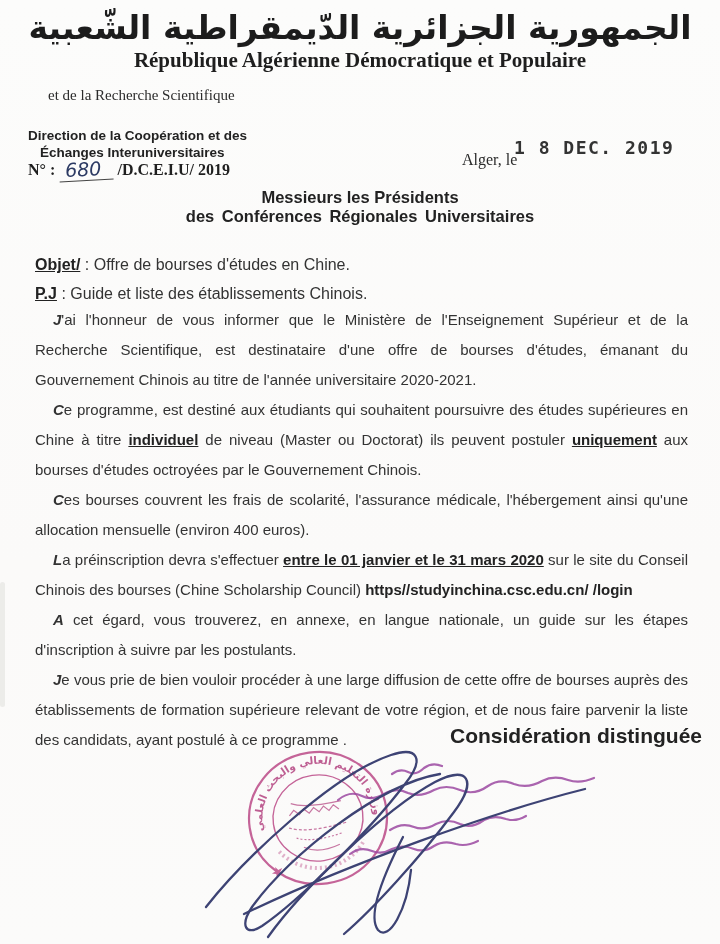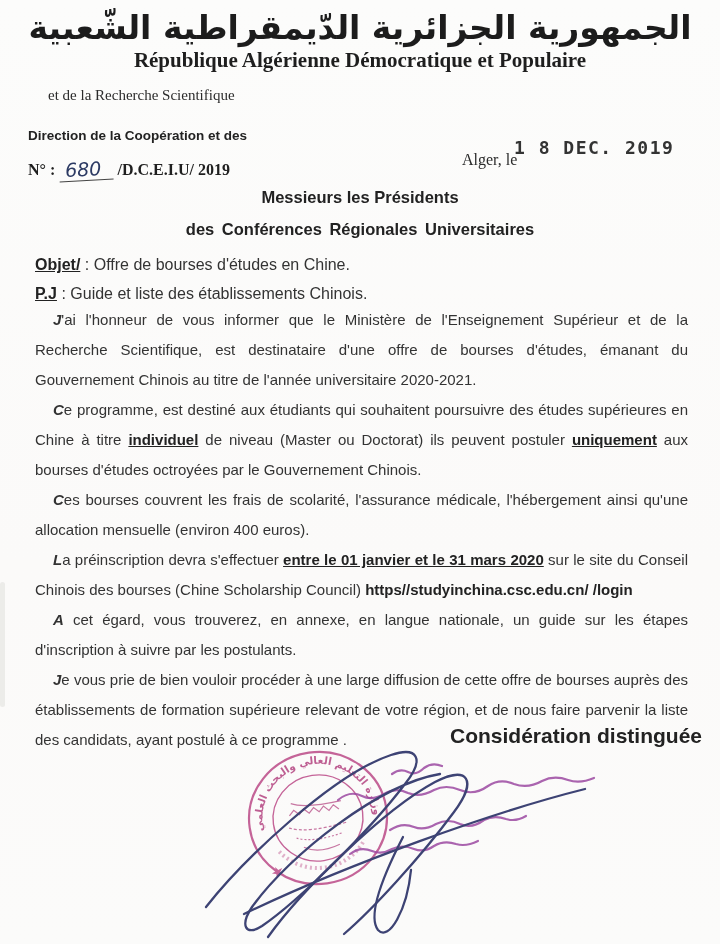--- a/index.html
+++ b/index.html
@@ -30,21 +30,21 @@
   .ref-num{display:inline-block;font-family:"DejaVu Sans",sans-serif;font-style:italic;
     font-weight:normal;font-size:19px;color:#2c3a63;border-bottom:1.5px solid #444;
     padding:0 12px 0 6px;transform:rotate(-3deg) translateY(1px);}
   .place{position:absolute;left:462px;top:151px;font-family:"Liberation Serif",serif;
     font-size:16px;color:#2b2b2b;}
   .date-stamp{position:absolute;left:514px;top:137px;font-family:"DejaVu Sans Mono",monospace;
     font-weight:bold;font-size:18px;letter-spacing:1.5px;color:#333;}
   
   .recipient{position:absolute;top:188px;left:0;width:100%;text-align:center;
     font-weight:bold;font-size:16.5px;color:#222;}
-  .recipient .r2{margin-top:13px;word-spacing:3px;}
+  .recipient .r2{word-spacing:3px;}
   
   .subject{position:absolute;left:35px;top:256px;font-size:16px;color:#333;}
   .subject .line{margin-bottom:11px;}
   .sub-label{font-weight:bold;text-decoration:underline;color:#222;}
   
   .letter-body{position:absolute;left:35px;top:305px;width:653px;
     font-size:15px;line-height:30px;text-align:justify;color:#333;}
   .letter-body p{margin:0;text-indent:18px;}
   .seg-lead{font-style:italic;font-weight:600;}
   .seg-bu{font-weight:bold;text-decoration:underline;color:#222;}
@@ -63,20 +63,21 @@
 
   <div class="title-ar">الجمهورية الجزائرية الدّيمقراطية الشّعبية</div>
   <div class="title-fr">République Algérienne Démocratique et Populaire</div>
 
   <div class="ministry">
     <div class="l2">et de la Recherche Scientifique</div>
   </div>
 
   <div class="direction">
     <div class="l1">Direction de la Coopération et des</div>
+    <div class="l2">Échanges Interuniversitaires</div>
   </div>
 
   <div class="refline">
     <span>N° :</span>
     <span class="ref-num">680</span>
     <span>/D.C.E.I.U/ 2019</span>
   </div>
 
   <div class="place">Alger, le</div>
   <div class="date-stamp">1 8 DEC. 2019</div>

